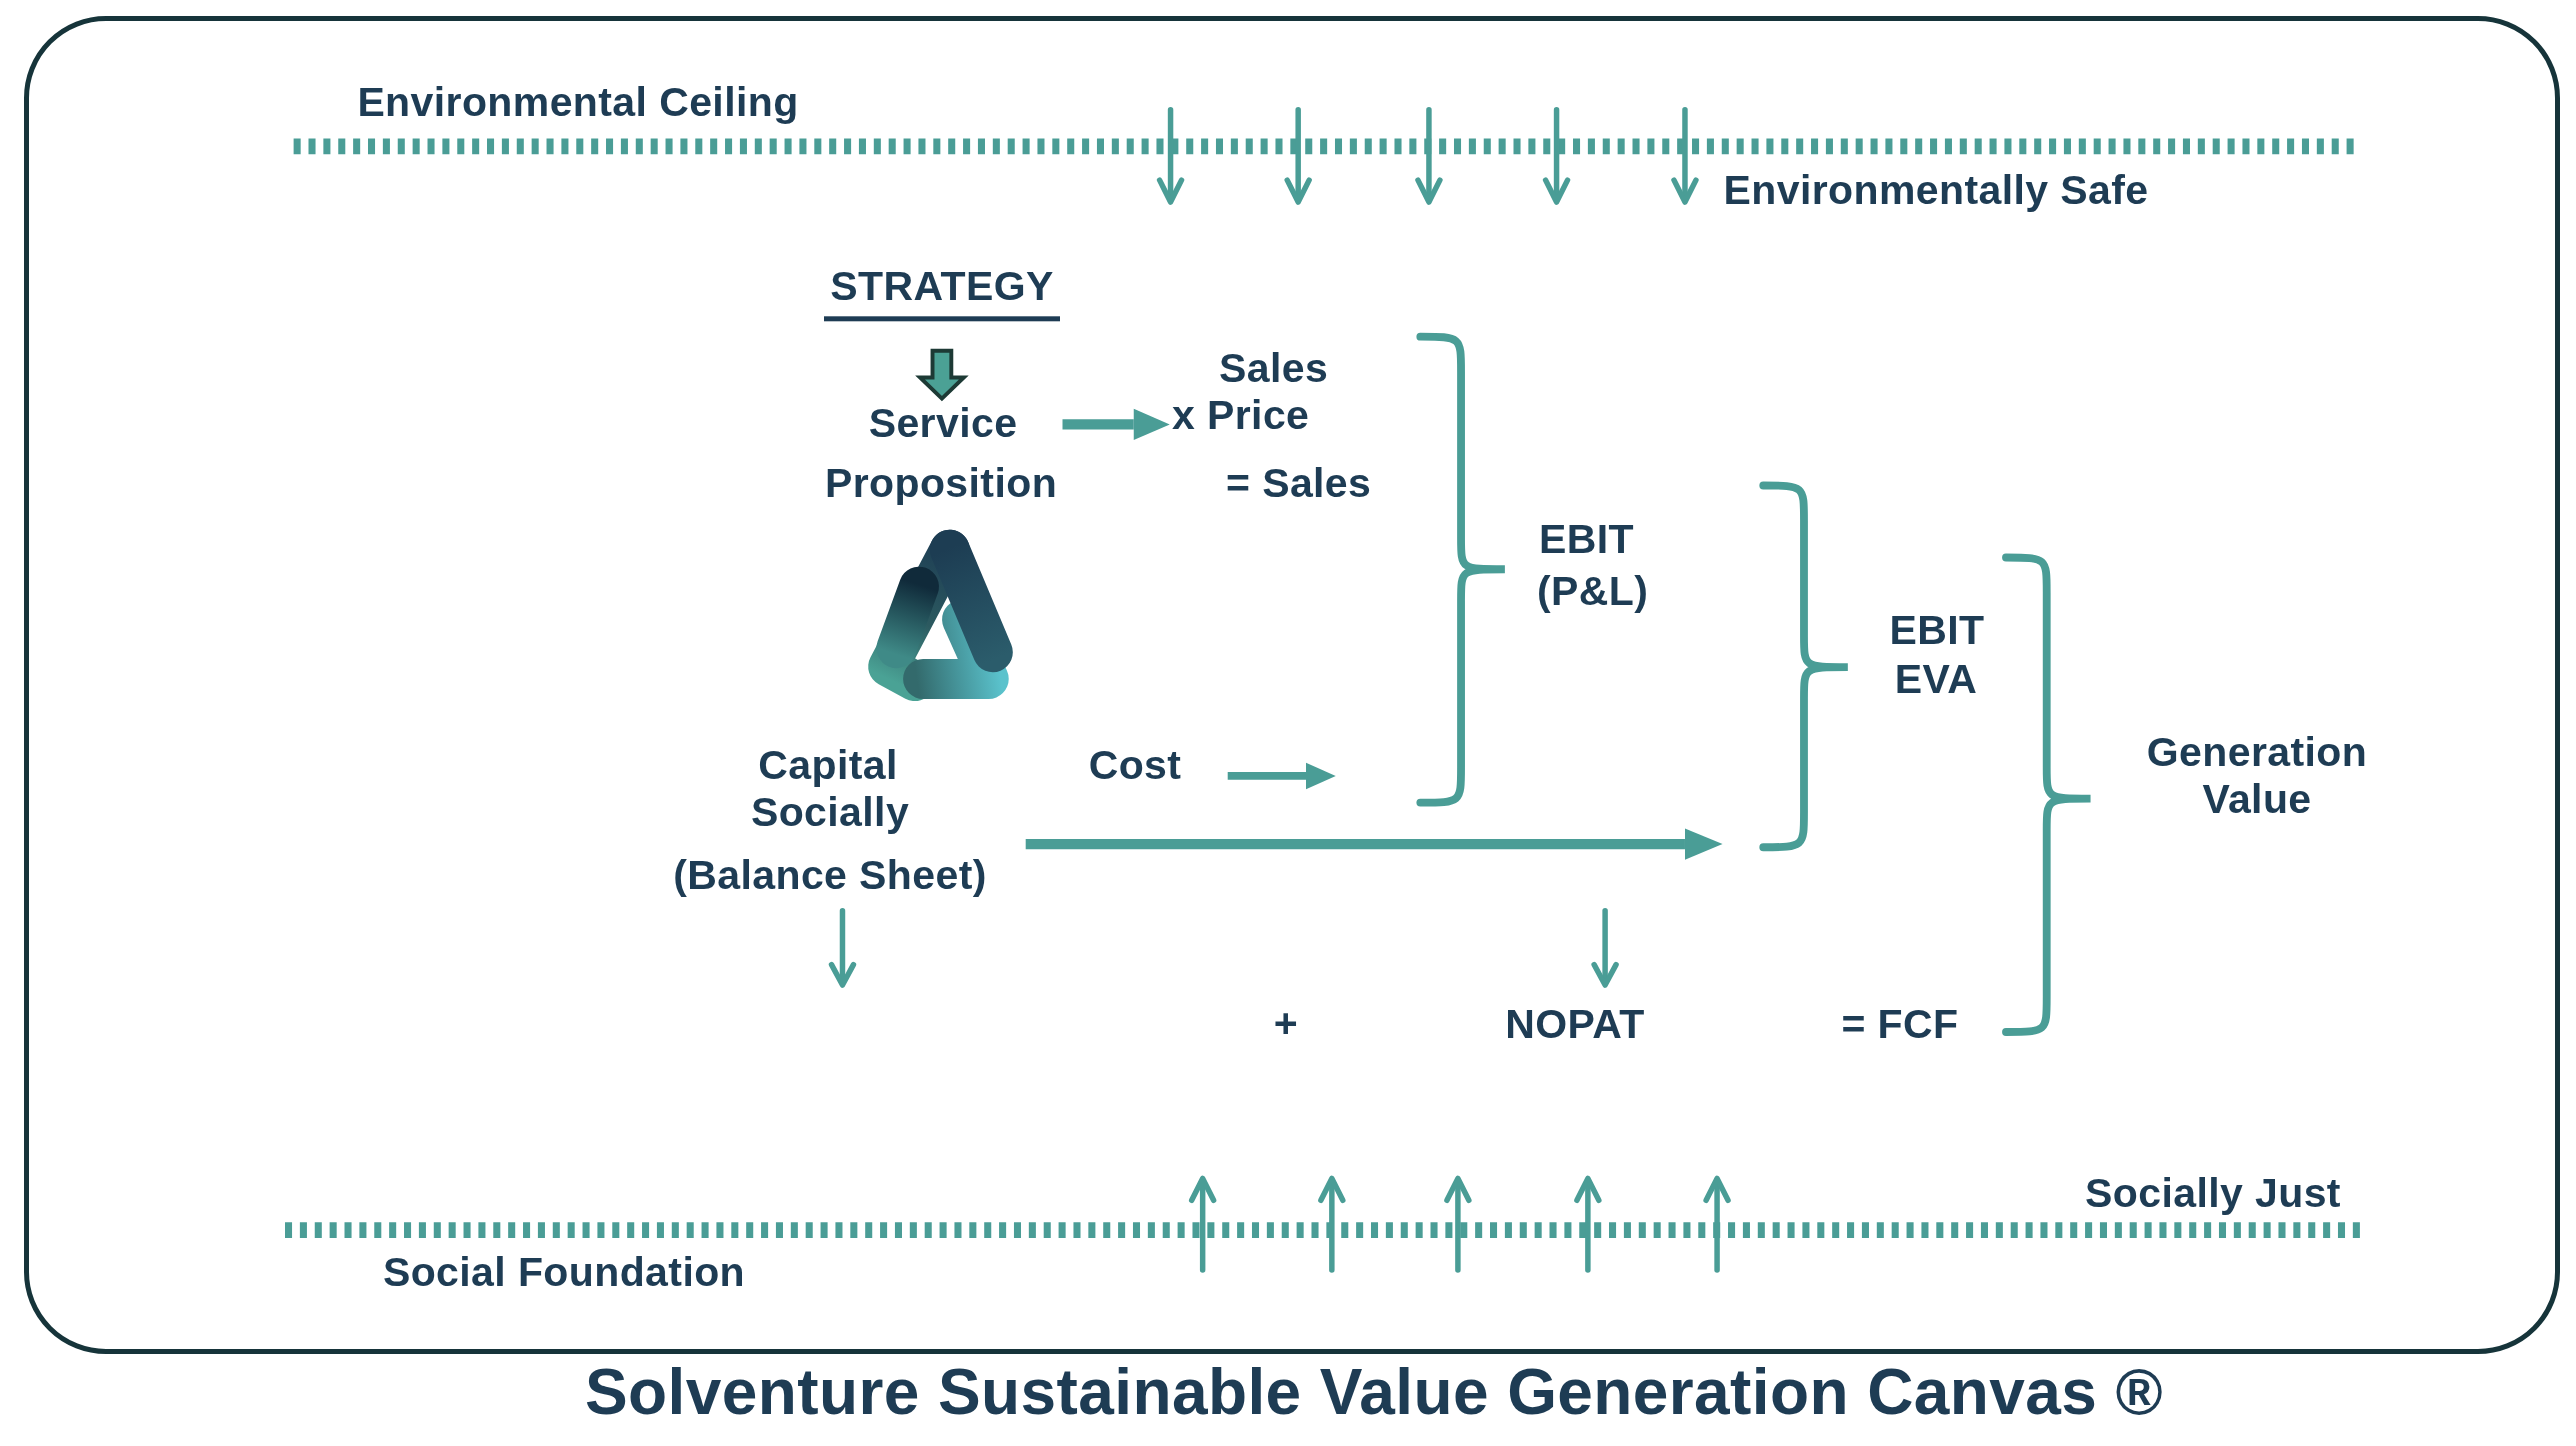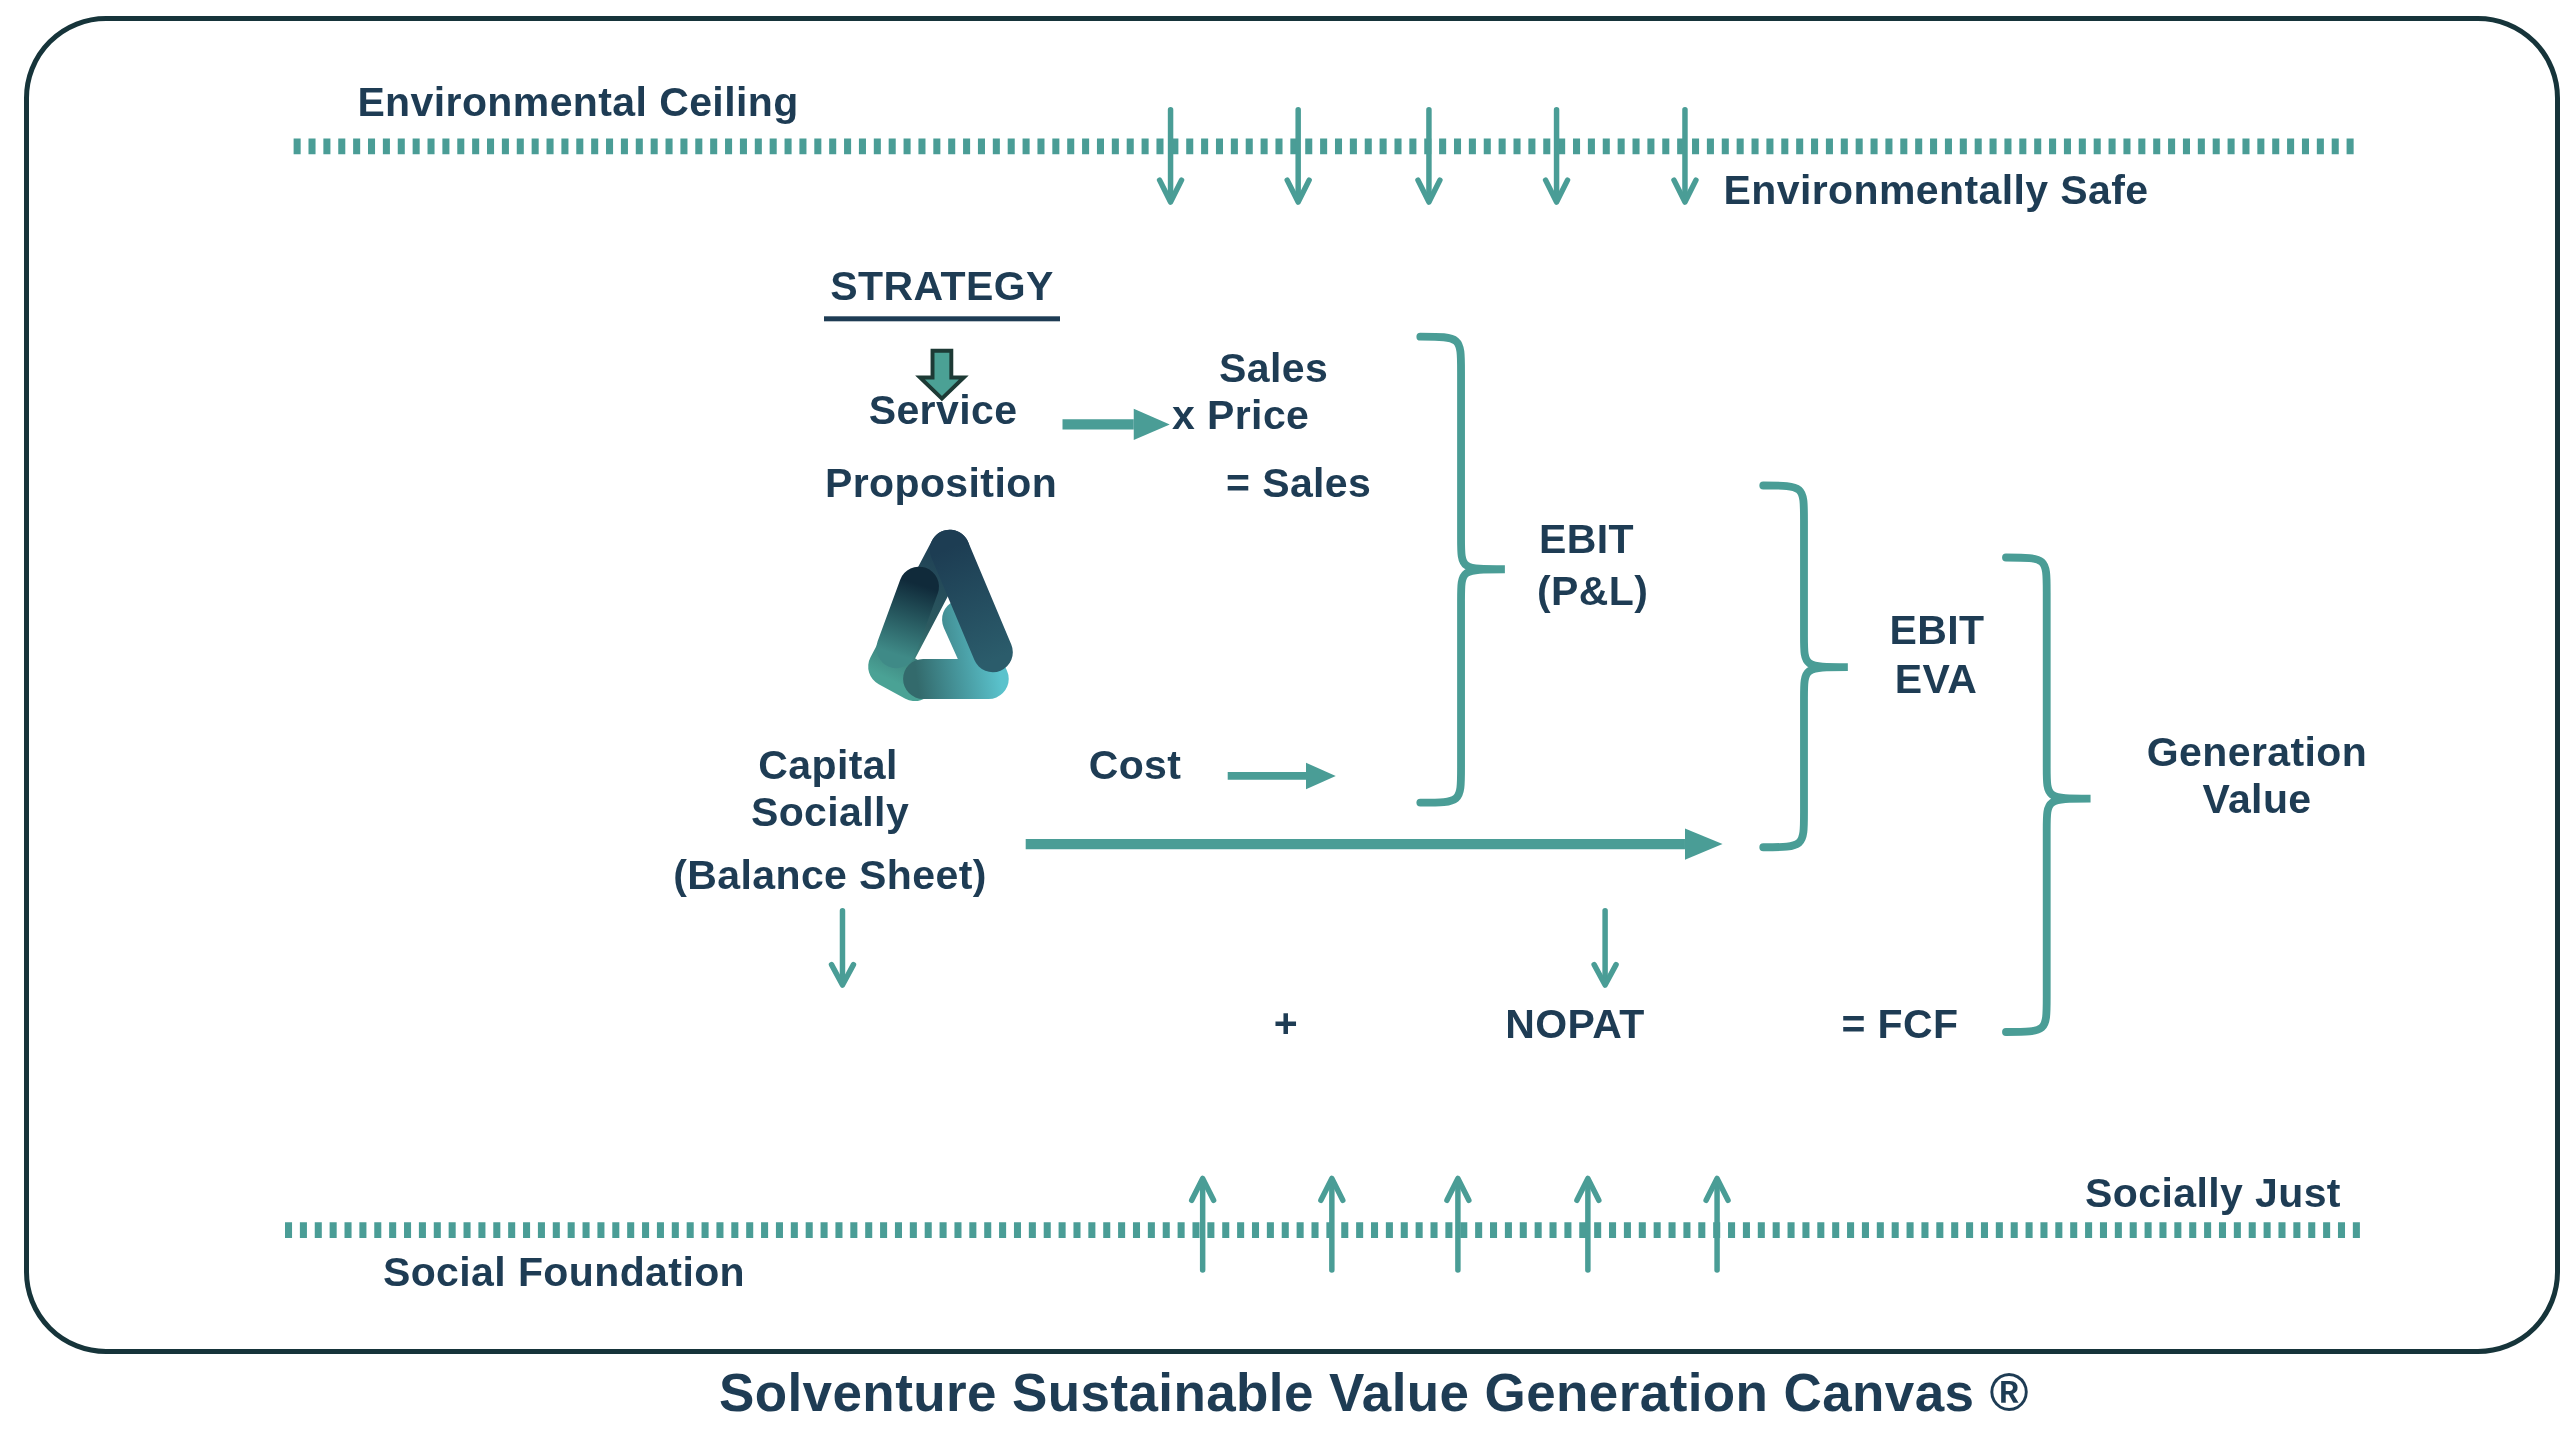--- a/index.html
+++ b/index.html
@@ -27,21 +27,21 @@
     white-space:nowrap;
     letter-spacing:0.4px;
     line-height:1;
   }
   .lbl-left{transform:translateY(-50%);}
   .strategy-heading{
     border-bottom:5.5px solid #1e3c54;
     padding:0 6.3px 9.4px 6.3px;
   }
   .main-title{
-    font-size:53px;
+    font-size:64px;
     letter-spacing:0.4px;
   }
 </style>
 </head>
 <body>
 
 <div class="stage">
 
   <div class="frame"></div>
 
@@ -134,21 +134,21 @@
       <path d="M37,76 L69,76 L56,47" stroke="url(#lgB)"></path>
       <path d="M50,13 L71,63" stroke="url(#lgR)"></path>
       <path d="M35,31 L24,61" stroke="url(#lgI)"></path>
     </g>
   </svg>
 
   <div class="lbl" style="left:1936px;top:190px">Environmentally Safe</div>
   <div class="lbl" style="left:578px;top:102px">Environmental Ceiling</div>
 
   <div class="lbl strategy-heading" style="left:942px;top:294px">STRATEGY</div>
-  <div class="lbl" style="left:943px;top:410px">Service</div>
+  <div class="lbl" style="left:943px;top:423px">Service</div>
   <div class="lbl" style="left:941px;top:483px">Proposition</div>
 
   <div class="lbl lbl-left" style="left:1219px;top:368px">Sales</div>
   <div class="lbl lbl-left" style="left:1172px;top:415px">x Price</div>
   <div class="lbl lbl-left" style="left:1226px;top:483px">= Sales</div>
 
   <div class="lbl" style="left:828px;top:765px">Capital</div>
   <div class="lbl" style="left:830px;top:812px">Socially</div>
   <div class="lbl" style="left:830px;top:875px">(Balance Sheet)</div>
 

